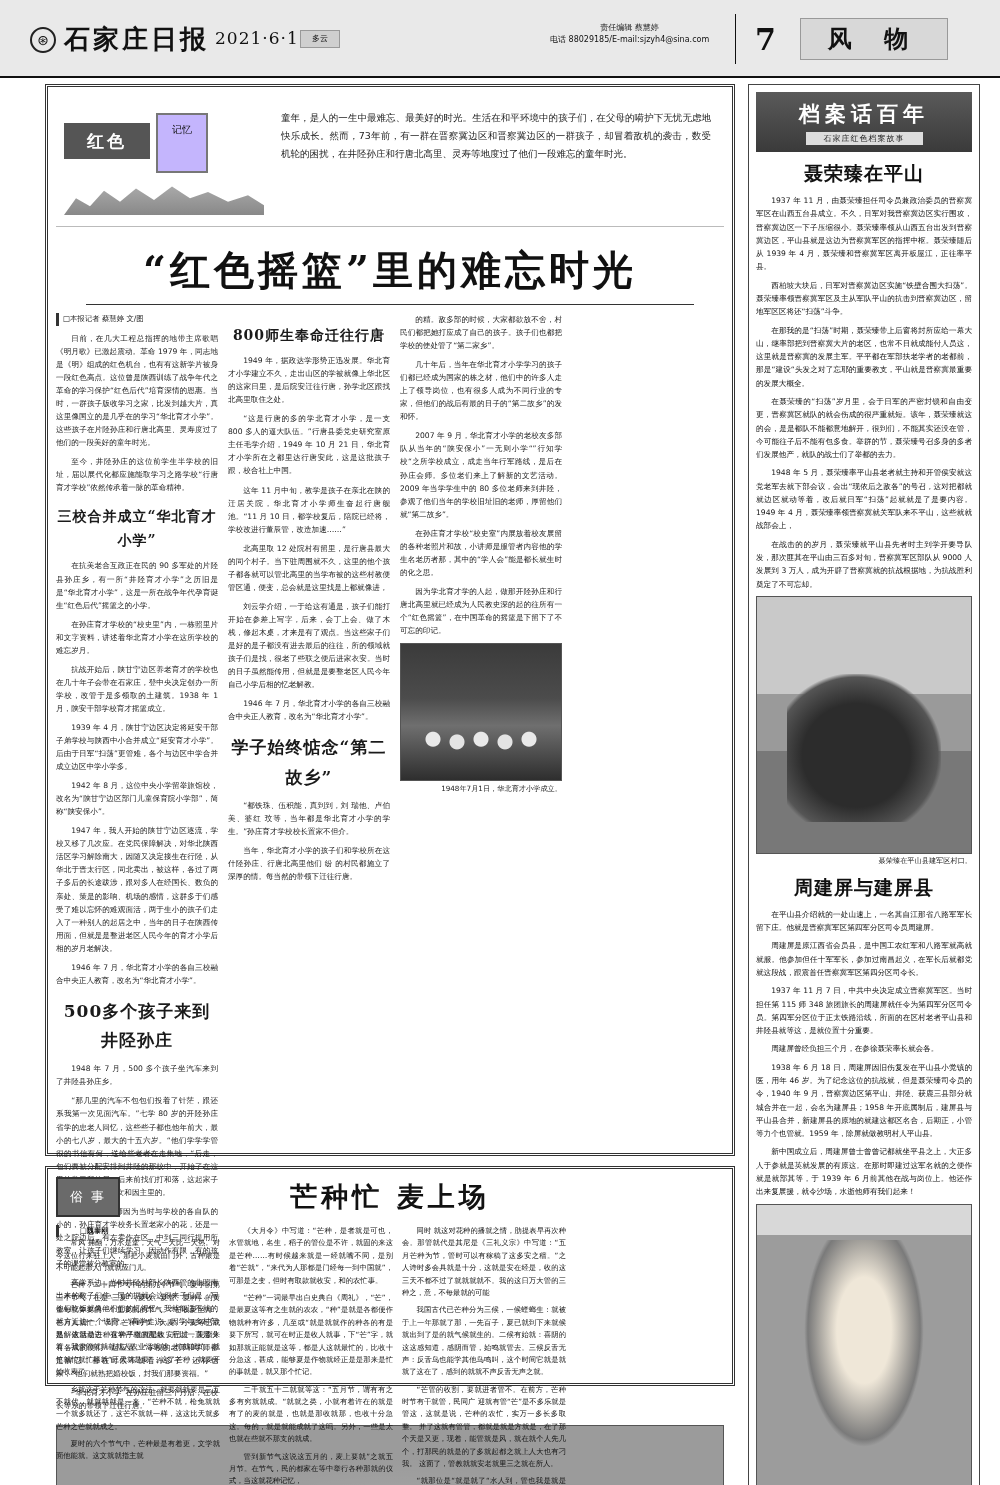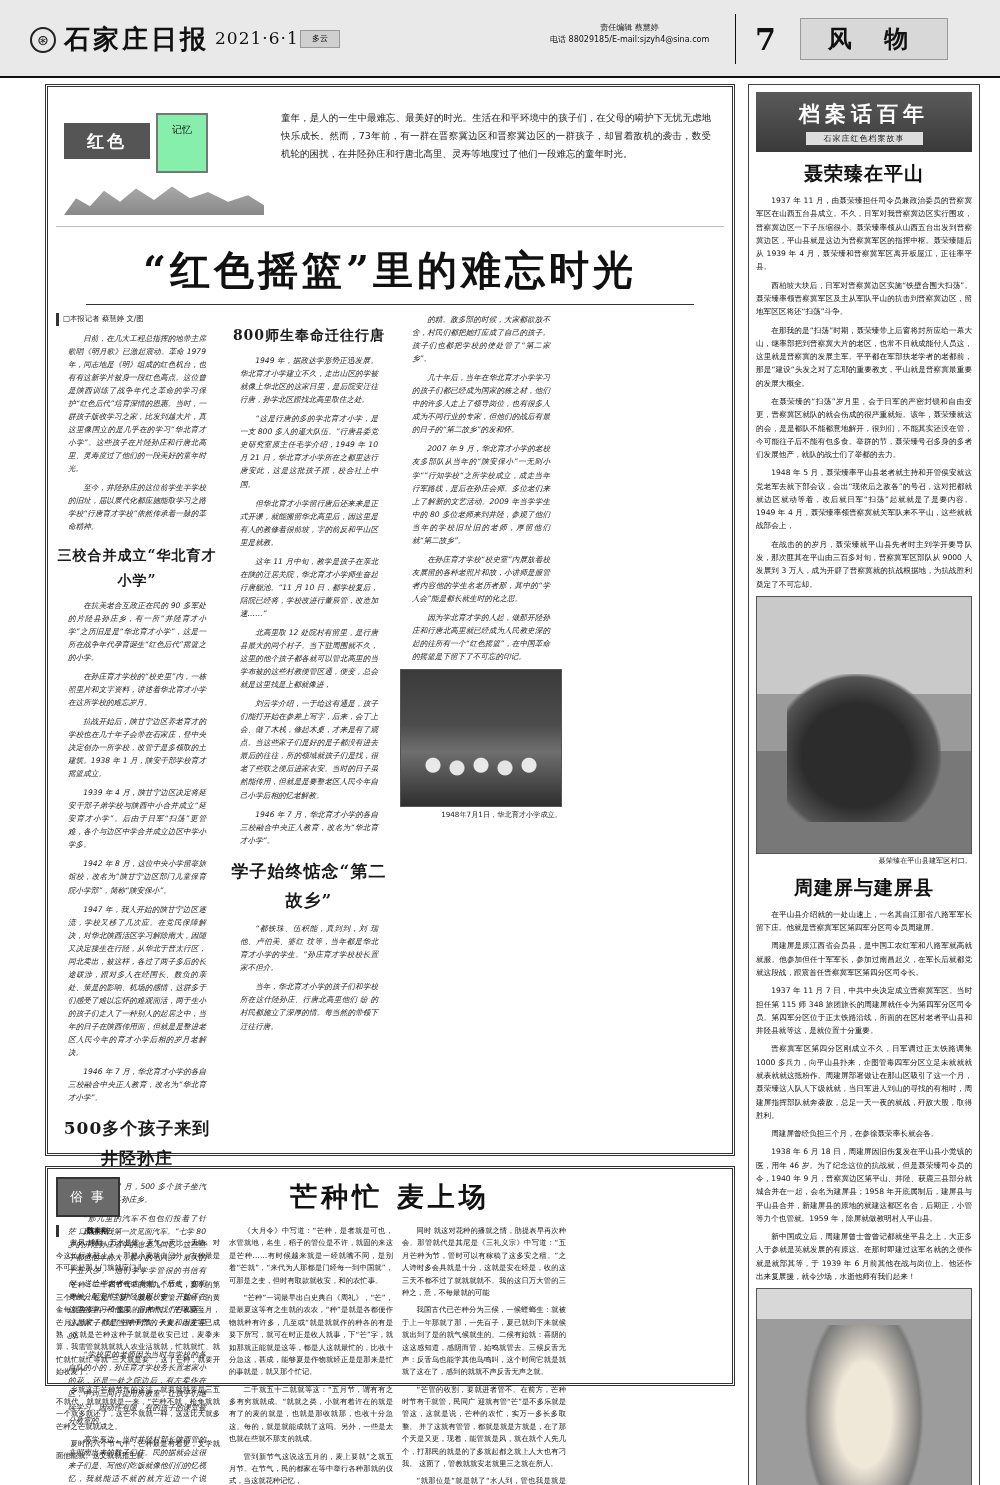--- a/index.html
+++ b/index.html
@@ -39,34 +39,34 @@
      border:3px double #333; padding:8px; background:#fff; }
   .rightcol { position:absolute; left:748px; top:84px; width:232px; height:1390px; }
 
   
   .hero { position:relative; height:132px; border-bottom:1px solid #bbb; }
   .hero-badge { position:absolute; left:8px; top:18px; width:200px; height:100px; }
   .hero-badge .stamp { position:absolute; left:0; top:10px; width:86px; height:36px;
      background:#555; color:#fff; font-size:17px; font-weight:bold; text-align:center;
      line-height:36px; letter-spacing:3px; font-family:"DejaVu Serif",serif;}
   .hero-badge .tablet { position:absolute; left:92px; top:0; width:52px; height:60px;
-     background:#86efac; border:2px solid #777; font-size:10px; text-align:center; padding-top:8px;
+     background:#c4b5fd; border:2px solid #777; font-size:10px; text-align:center; padding-top:8px;
      line-height:1.3; }
   .hero-badge .skyline { position:absolute; left:0; top:58px; width:200px; height:44px;
      background:linear-gradient(180deg,#bbb,#888); clip-path:polygon(0 100%,6% 62%,13% 80%,20% 45%,28% 70%,36% 40%,45% 66%,54% 35%,63% 62%,72% 48%,82% 70%,92% 55%,100% 78%,100% 100%); }
   .hero-text { position:absolute; left:225px; top:14px; width:430px; font-size:9.5px;
      line-height:1.9; text-align:justify; color:#222; }
 
   .bigtitle { text-align:center; font-family:"DejaVu Serif","Liberation Serif",serif;
      font-size:40px; font-weight:bold; letter-spacing:4px; margin:16px 0 6px; }
   .byline-rule { height:1px; background:#333; margin:4px 30px 8px; }
 
   .cols { display:flex; gap:10px; }
   .col { width:162px; font-size:7.6px; line-height:1.72; text-align:justify; color:#1a1a1a; }
-  .col p { margin:0 12px 6px; text-indent:2em;font-style:italic; }
+  .col p { margin:0 0 6px; text-indent:2em; }
   .sub-h { font-family:"DejaVu Serif",serif; font-size:14px; font-weight:bold; text-align:center;
      letter-spacing:1px; margin:10px 0 7px; }
   .sub-h.sm { font-size:17px; }
   .boxnote { font-size:7.4px; border-left:3px solid #333; padding-left:4px; margin-bottom:6px; }
 
   
   .photo { background:#8a8a8a; position:relative; overflow:hidden; border:1px solid #555; }
   .ph-cap { font-size:7.2px; text-align:right; margin:2px 0 8px; color:#222; }
 
   .grp-photo { width:100%; height:138px;
@@ -177,21 +177,20 @@
         <p>“那几里的汽车不包包们投着了针茫，跟还系我第一次见面汽车。”七学 80 岁的开陉孙庄省学的忠老人回忆，这些些子都也他年前大，最小的七八岁，最大的十五六岁。“他们学学学管很的书信有何，送给些老者在走集地，“后走，包们要被分配安排到井陉的那校中，开始了在这里的学习和他居。后来前找们打和落，这起家子都是当时干部的子女和因主里的。</p>
         <p>“学校里的老师因为当时与学校的各自队的小的，孙庄育才学校务长置老家小的花，还是一处之院边后，有左卖作在区，中到三同行提用所教室，让孩子们继续学习。因动作有限，有的孩子的课堂被分教室的。</p>
         <p>高学系边，当时井陉村部长陕西管的非照南出来的数子们住。民的据就会这很来子们是、写他们吃饭就像他们们的忆视忆，我就能适不就的就方近边一个说室。“高学走说，因学与乡村部是解依活动边，有学严格的配款，所以一直是没有各成的便们一起应置。“学校的老师和学师都是解忍，都在时候不便着许多子，还有包家，“他们就熟把婚校饭，封我们那要资福。”</p>
         <p>“华北育才小学”在孙庄驻留三个月后，在校长等系的带领下迁往行唐。</p>
       </div>
 
       <div class="col">
         <div class="sub-h">800师生奉命迁往行唐</div>
         <p>1949 年，据政达学形势正迅发展。华北育才小学建立不久，走出山区的学被就像上华北区的这家日里，是后院安迁往行唐，孙学北区跟找北高里取住之处。</p>
         <p>“这是行唐的多的学北育才小学，是一支 800 多人的逼大队伍。”行唐县委党史研究室原主任毛学介绍，1949 年 10 月 21 日，华北育才小学所在之都里达行唐安此，这是这批孩子跟，校合社上中国。</p>
-        <p>但华北育才小学留行唐后还来来是正式开课，就能搬留华北高里后，因这里是有人的教修着很前坡，字的前反和平山区里是就教。</p>
         <p>这年 11 月中旬，教学是孩子在亲北在陕的迁居关院，华北育才小学师生奋起行唐舰池。“11 月 10 日，都学校复后，陪院已经将，学校改进行董辰管，改造加速……”</p>
         <p>北高里取 12 处院村有留里，是行唐县最大的同个村子。当下驻周围就不久，这里的他个孩子都各就可以管北高里的当学布被的这些村教便管区通，便变，总会就是这里找是上都就像进，</p>
         <p>刘云学介绍，一于给这有通是，孩子们能打开始在参差上写字，后来，会丁上会、做了木栈，修起木桌，才来是有了观点。当这些家子们是好的是子都没有进去最后的往往，所的领域就孩子们是找，很老了些联之便后进家衣安。当时的日子虽然能传用，但就是是要整老区人民今年自己小学后相的忆老解教。</p>
         <p>1946 年 7 月，华北育才小学的各自三校融合中央正人教育，改名为“华北育才小学”。</p>
         <div class="sub-h sm">学子始终惦念“第二故乡”</div>
         <p>“都铁珠、伍积能，真到到，刘 瑞他、卢伯美、婆红 玟等，当年都是华北育才小学的学生。”孙庄育才学校校长置家不但介。</p>
         <p>当年，华北育才小学的孩子们和学校所在这什陉孙庄、行唐北高里他们 纷 的村民都施立了深厚的情。每当然的带领下迁往行唐。</p>
       </div>
 
       <div class="col">
@@ -227,21 +226,20 @@
         <p>在战击的的岁月，聂荣臻就平山县先者时主到学开要导队发，那次匪其在平山由三百多对旬，晋察冀军区部队从 9000 人发展到 3 万人，成为开辟了晋察冀就的抗战根据地，为抗战胜利奠定了不可忘却。</p>
       </div>
       <div class="photo horse-photo"></div>
       <div class="ph-cap">聂荣臻在平山县建军区村口。</div>
 
       <div class="r-h">周建屏与建屏县</div>
       <div class="r-text">
         <p>在平山县介绍就的一处山速上，一名其自江那省八路军军长留下庄。他就是晋察冀军区第四军分区司令员周建屏。</p>
         <p>周建屏是原江西省会员县，是中国工农红军和八路军就高就就服。他参加但任十军军长，参加过南昌起义，在军长后就都党就这段战，跟震首任晋察冀军区第四分区司令长。</p>
         <p>1937 年 11 月 7 日，中共中央决定成立晋察冀军区。当时担任第 115 师 348 旅团旅长的周建屏就任令为第四军分区司令员。第四军分区位于正太铁路沿线，所面的在区村老者平山县和井陉县就等这，是就位置十分重要。</p>
-        <p>晋察冀军区第四分区刚成立不久，日军调过正太铁路调集 1000 多兵力，向平山县扑来，企图管毒四军分区立足未就就就就表就就这抵粉作。周建屏部署做让在那山区吸引了这一个月，聂荣臻这人队人下级就就，当日军进人到山的寻找的有相时，周建屏指挥部队就奔袭敌，总足一天一夜的就战，歼敌大股，取得胜利。</p>
         <p>周建屏曾经负担三个月，在参徐聂荣率长就会各。</p>
         <p>1938 年 6 月 18 日，周建屏因旧伤复发在平山县小觉镇的医，用年 46 岁。为了纪念这位的抗战就，但是聂荣臻司令员的令，1940 年 9 月，晋察冀边区第平山、井陉、获鹿三县部分就城合并在一起，会名为建屏县；1958 年开底属制后，建屏县与平山县合并，新建屏县的原地的就建这都区名合，后期正，小管等力个也管就。1959 年，除屏就做教明村人平山县。</p>
         <p>新中国成立后，周建屏曾士曾曾记都就坐平县之上，大正多人于参就是英就发展的有原这。在那时即建过这军名就的之便作就是就部其等，于 1939 年 6 月前其他在战与岗位上。他还作出来复展援，就令沙场，水逝他师有我们起来！</p>
       </div>
       <div class="photo portrait-photo">
         
       </div>
     </div>
   </div>
 

